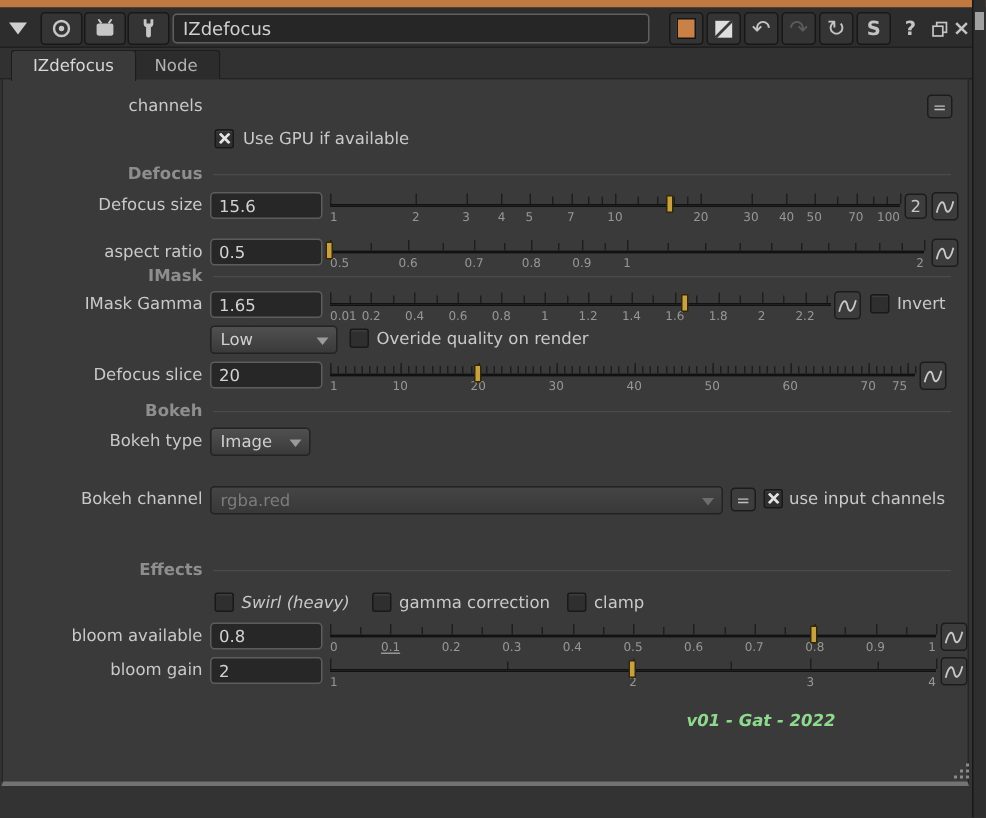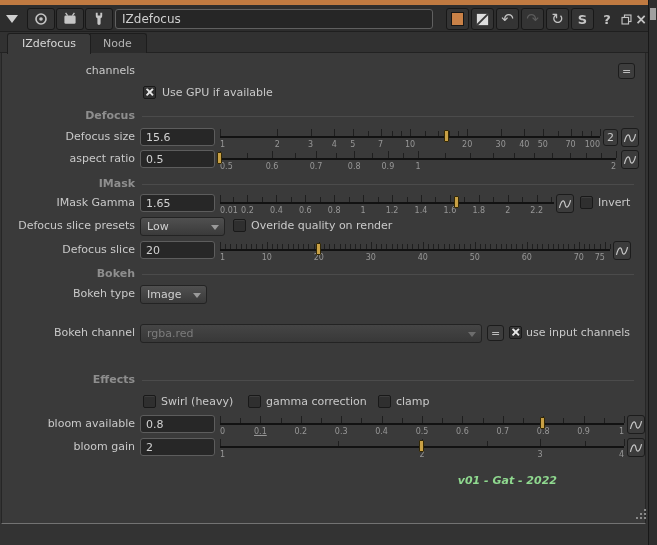--- a/index.html
+++ b/index.html
@@ -30,21 +30,21 @@
   
   .tabbar { position:absolute; left:0; top:32px; width:648px; height:21px;
     background:#313131; border-bottom:1px solid #222; }
   .tab { position:absolute; top:1px; height:20px; padding:0 14px; line-height:19px;
     background:#2c2c2c; color:#b3b3b3; border:1px solid #1d1d1d; border-bottom:none;
     border-radius:3px 3px 0 0; font-size:11px; }
   .tab.active { background:#3a3a3a; color:#d8d8d8; height:21px; z-index:2; }
   
   .content { position:absolute; left:1px; top:53px; width:645px; height:471px;
     background:#3a3a3a; border:1px solid #262626; border-top:none;
-    border-bottom:1px solid #737373; }
+    border-bottom:3px solid #737373; }
   .below { position:absolute; left:0; top:525px; width:648px; height:20px; background:#333; }
   .rightstrip { position:absolute; left:648px; top:0; width:9px; height:545px;
     background:#2e2e2e; border-left:1px solid #181818; }
   .rs-nub { position:absolute; left:650px; top:8px; width:6px; height:12px; background:#a0a0a0; }
   .row { position:absolute; left:0; width:645px; height:20px; }
   .lab { position:absolute; left:0; top:2px; width:133px; text-align:right;
     color:#c9c9c9; font-size:11px; white-space:nowrap; }
   .ghead-lab { position:absolute; left:0; top:2px; width:133px; text-align:right;
     color:#8e8e8e; font-weight:bold; font-size:11px; }
   .gline { position:absolute; left:140px; right:13px; top:9px; height:1px;
@@ -220,21 +220,21 @@
           <div class="sl-handle" style="left: 59.66%;"></div>
         </div>
       <div class="smallbtn" style="left:601px;">2</div>
       <div class="curvebtn" style="left:619px;">
         <svg width="14" height="12" viewBox="0 0 16 14">
             <path d="M1.5 11.5 C4 1.5 7 1.5 8 7 C9 12.5 12 12.5 14.5 2.5" fill="none" stroke="#c8c8c8" stroke-width="1.4"></path>
           </svg>
       </div>
     </div>
 
-    <div class="row" style="top:97px;">
+    <div class="row" style="top:106px;">
       <div class="lab">aspect ratio</div>
       <input class="numfield" value="0.5" style="">
       <div class="slider" style="left:218px;width:396px;">
           <div class="sl-track"></div>
           <div class="sl-tick major" style="left: 0%;"></div>
           <div class="sl-lab" style="left: 0%; transform: none;">0.5</div>
           <div class="sl-tick major" style="left: 13.15%;"></div>
           <div class="sl-lab" style="left: 13.15%; transform: translateX(-50%);">0.6</div>
           <div class="sl-tick major" style="left: 24.27%;"></div>
           <div class="sl-lab" style="left: 24.27%; transform: translateX(-50%);">0.7</div>
@@ -320,21 +320,20 @@
       <div class="curvebtn" style="left:554px;">
         <svg width="14" height="12" viewBox="0 0 16 14">
             <path d="M1.5 11.5 C4 1.5 7 1.5 8 7 C9 12.5 12 12.5 14.5 2.5" fill="none" stroke="#c8c8c8" stroke-width="1.4"></path>
           </svg>
       </div>
       <span class="cb" style="left:578px;"></span>
       <span class="cblab" style="left:596px;">Invert</span>
     </div>
 
     <div class="row" style="top:164px;">
-      <div class="lab">Defocus slice presets</div>
       <div class="dd" style="left:138px;width:85px;">
         <span>Low</span>
         <span class="dd-arrow"></span>
       </div>
       <span class="cb" style="left:231px;"></span>
       <span class="cblab" style="left:249px;">Overide quality on render</span>
     </div>
 
     <div class="row" style="top:188px;">
       <div class="lab">Defocus slice</div>
@@ -469,21 +468,21 @@
     </div>
 
 
     <div class="row" style="top:318px;">
       <div class="ghead-lab">Effects</div>
       <div class="gline"></div>
     </div>
 
     <div class="row" style="top:340px;">
       <span class="cb" style="left:141px;"></span>
-      <span class="cblab" style="left:159px;">Swirl (heavy)</span>
+      <span class="cblab" style="left:159px;font-style:italic;">Swirl (heavy)</span>
       <span class="cb" style="left:246px;"></span>
       <span class="cblab" style="left:264px;">gamma correction</span>
       <span class="cb" style="left:376px;"></span>
       <span class="cblab" style="left:394px;">clamp</span>
     </div>
 
     <div class="row" style="top:362px;">
       <div class="lab">bloom available</div>
       <input class="numfield" value="0.8" style="">
       <div class="slider" style="left:218px;width:404px;">

